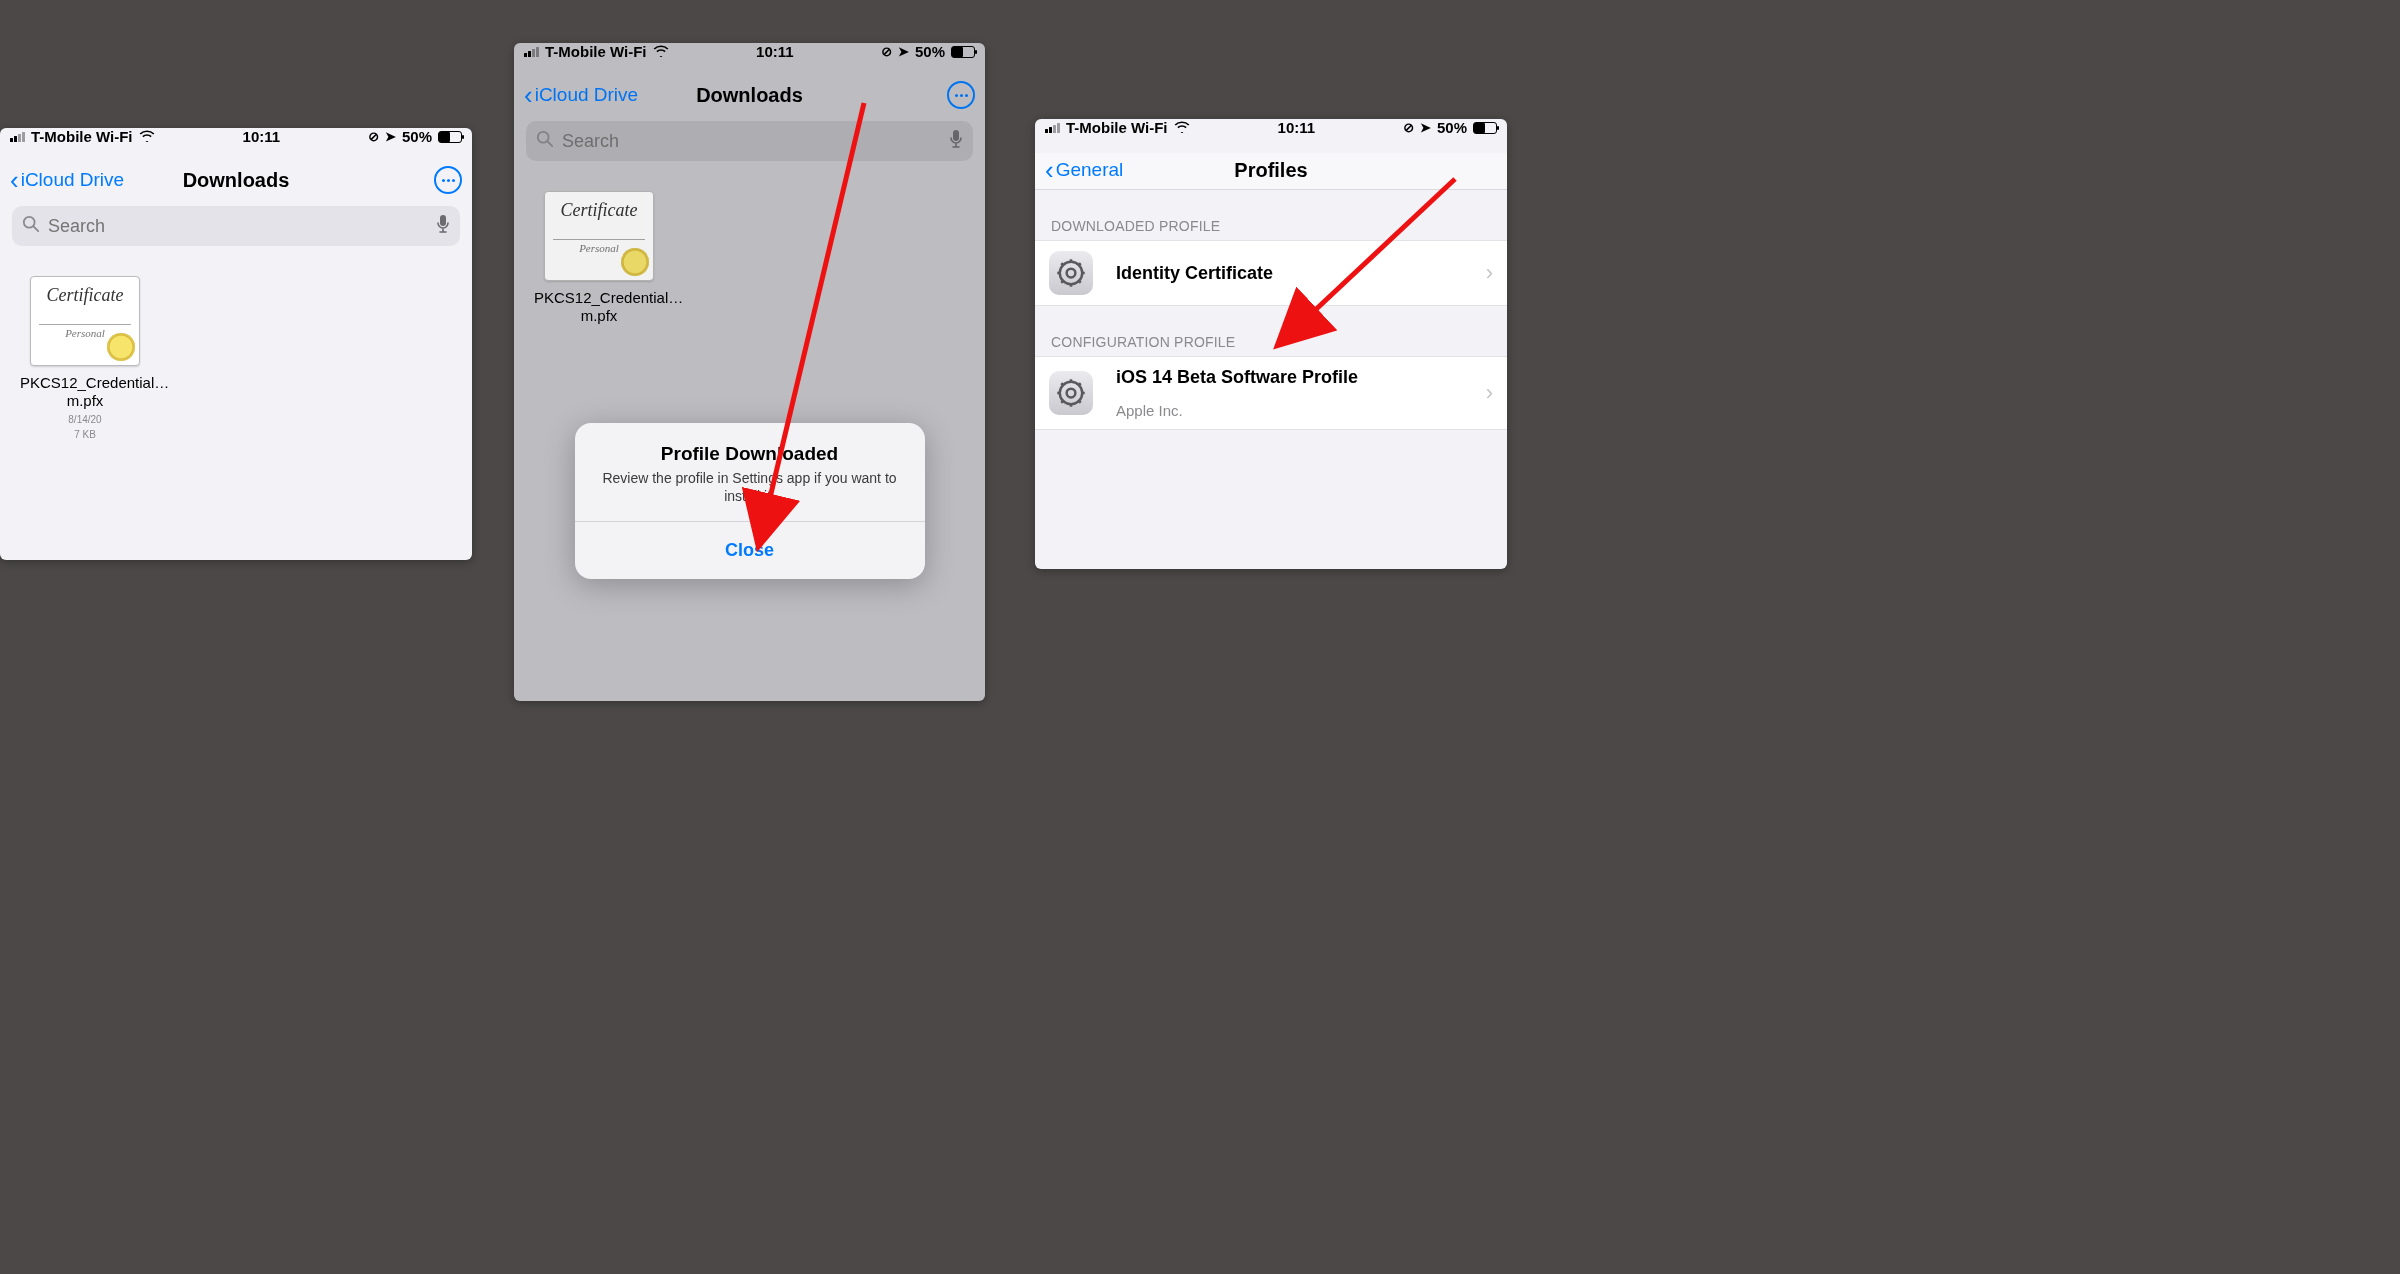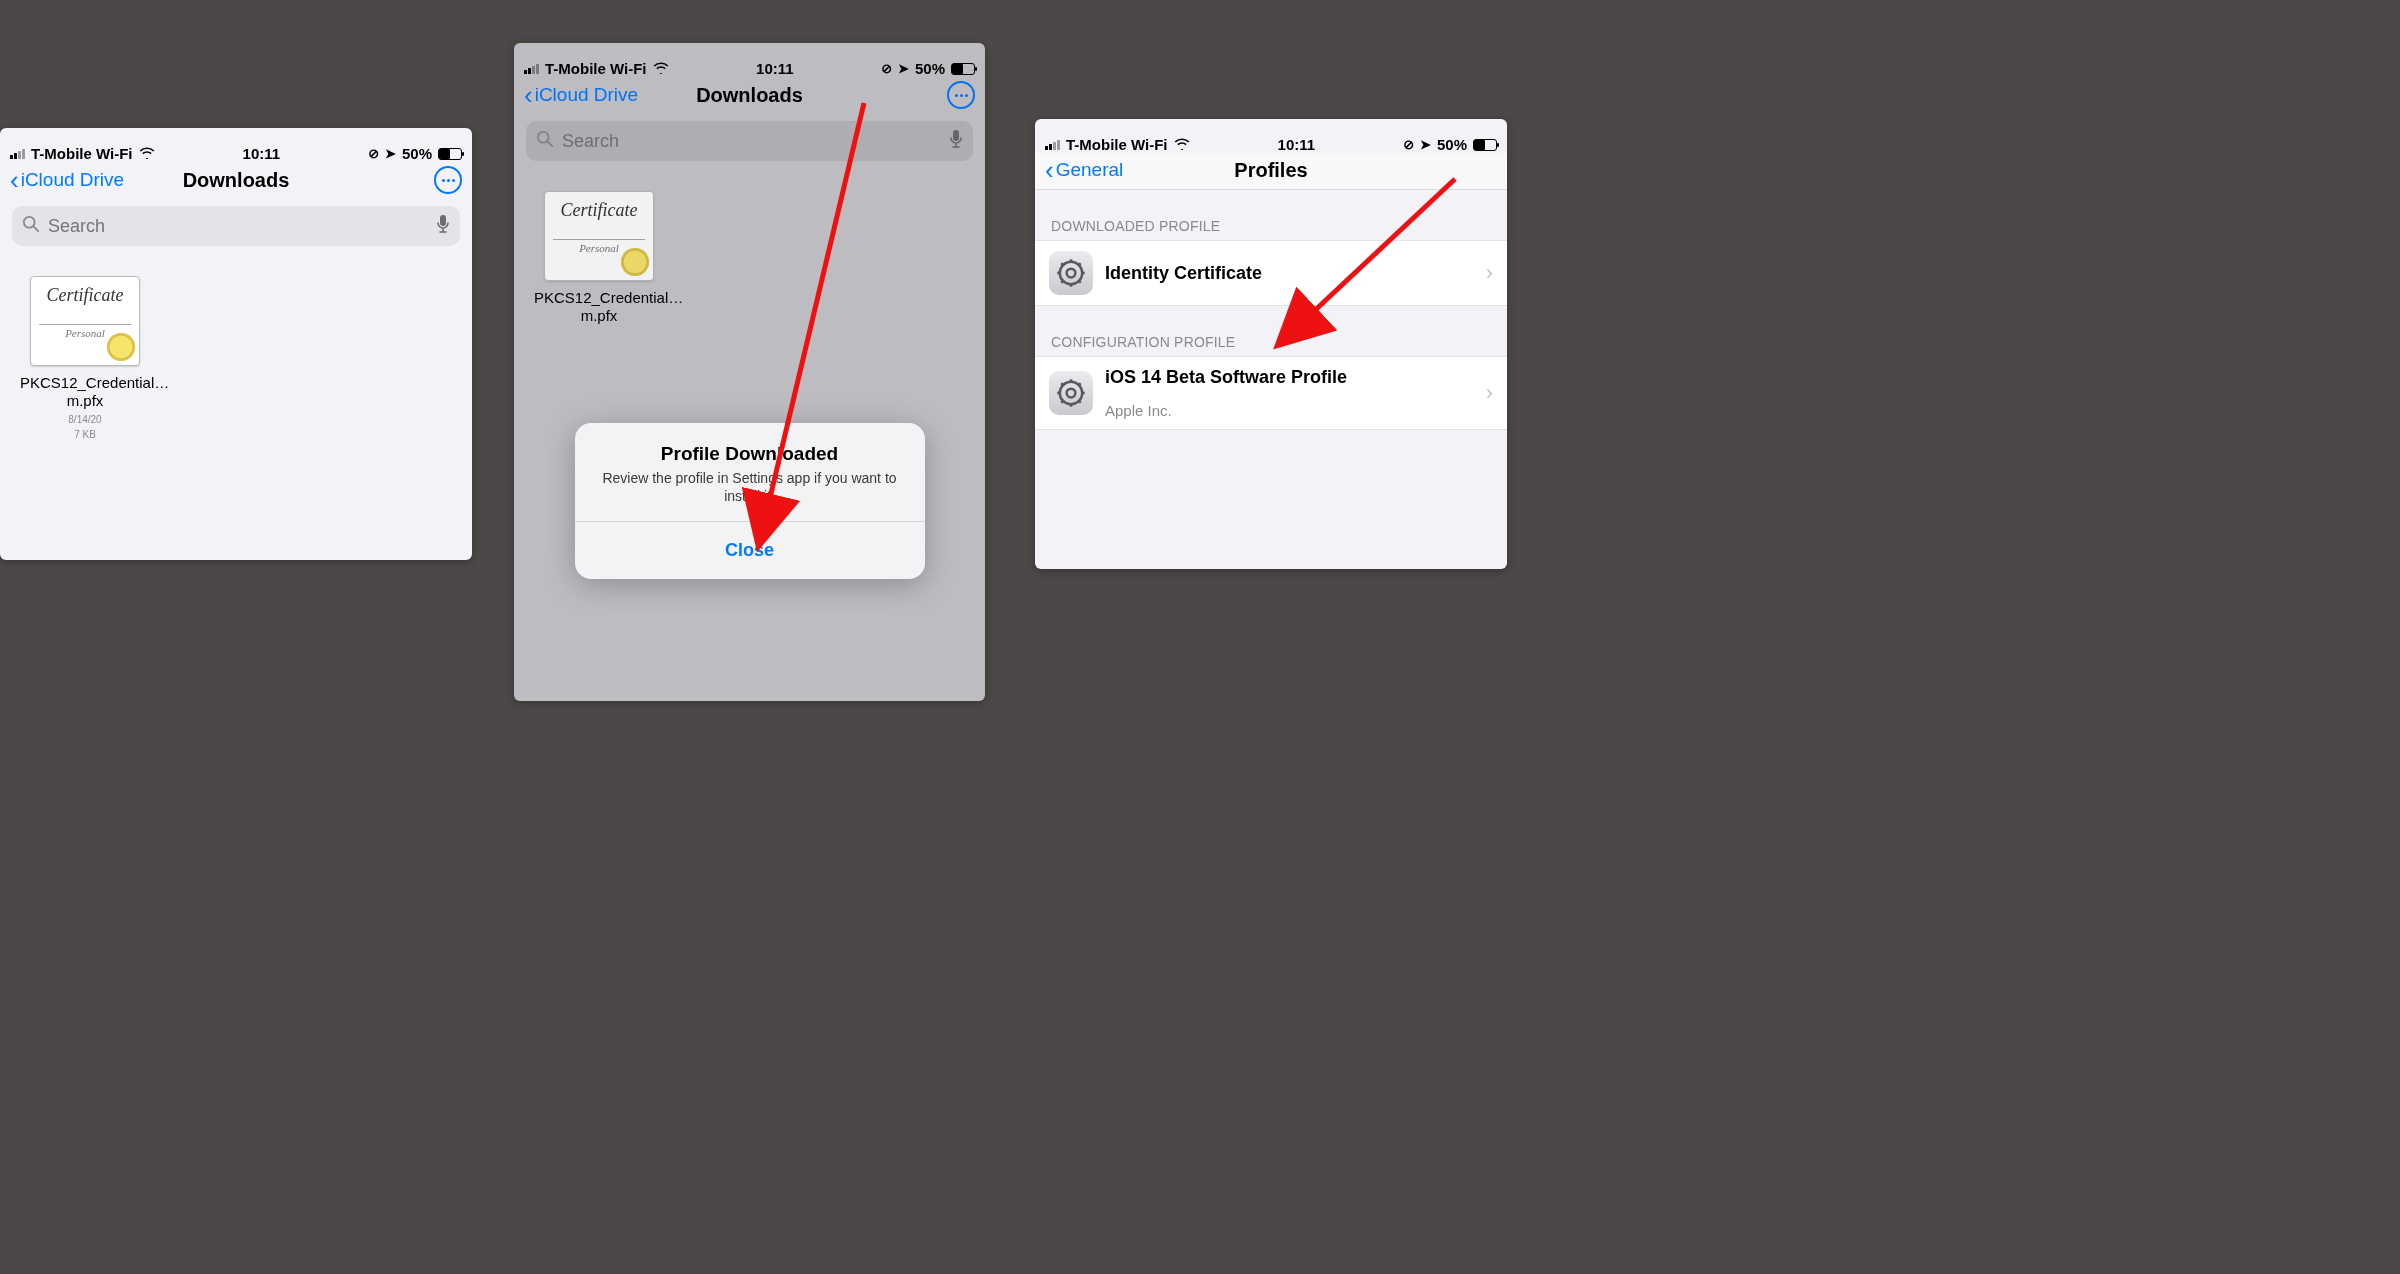--- a/index.html
+++ b/index.html
@@ -11,21 +11,21 @@
   
   .phone {
     position:absolute;
     background:#f2f2f7;
     border-radius:6px;
     overflow:hidden;
     box-shadow:0 2px 8px rgba(0,0,0,.3);
   }
   .phone.dimmed { background:#c8c7cc; }
   .status-bar {
-    display:flex; align-items:flex-end; justify-content:space-between;
+    display:flex; align-items:flex-start; justify-content:space-between;
     height:34px; padding:0 10px; font-size:15px; font-weight:600; color:#000;
   }
   .status-left,.status-right{display:flex;align-items:center;gap:6px;}
   .sig { display:flex; align-items:flex-end; gap:1px; }
   .sig span{width:3px;background:#000;border-radius:.5px;}
   .sig span:nth-child(1){height:4px;} .sig span:nth-child(2){height:6px;}
   .sig span:nth-child(3){height:8px;opacity:.35;} .sig span:nth-child(4){height:10px;opacity:.35;}
   .wifi-ic{font-size:14px;}
   .batt{width:24px;height:12px;border:1px solid #000;border-radius:3px;position:relative;}
   .batt::after{content:"";position:absolute;right:-3px;top:3px;width:2px;height:4px;background:#000;border-radius:1px;}
@@ -63,21 +63,21 @@
   
   .dim-overlay{position:absolute;inset:0;background:rgba(0,0,0,.05);}
   .alert{position:absolute;left:50%;transform:translateX(-50%);top:380px;width:350px;background:#f3f3f5;border-radius:16px;overflow:hidden;box-shadow:0 6px 30px rgba(0,0,0,.25);}
   .alert-body{padding:20px 18px 16px;text-align:center;}
   .alert-title{font-size:19px;font-weight:700;color:#000;}
   .alert-msg{font-size:14px;color:#3a3a3c;margin-top:4px;line-height:1.3;}
   .alert-btn{border-top:1px solid #d5d5d9;text-align:center;padding:18px 0;font-size:18px;color:#007aff;font-weight:600;}
 
   
   .sect-head{padding:28px 16px 6px;font-size:14px;color:#8a8a8e;letter-spacing:.2px;}
-  .cell{background:#fff;border-top:1px solid #e3e3e7;border-bottom:1px solid #e3e3e7;display:flex;align-items:center;padding:10px 14px;gap:12px;}
+  .cell{background:#fff;border-top:1px solid #e3e3e7;border-bottom:1px solid #e3e3e7;display:flex;align-items:center;padding:10px 14px;gap:23px;}
   .gear-ic{width:44px;height:44px;border-radius:10px;background:linear-gradient(#eaeaef,#c9c9cf);display:flex;align-items:center;justify-content:center;font-size:26px;color:#5a5a5e;}
   .cell-txt{flex:1;}
   .cell-title{font-size:18px;font-weight:600;color:#000;}
   .cell-sub{font-size:15px;color:#8a8a8e;margin-top:14px;}
   .chev-r{color:#c5c5c9;font-size:22px;}
 
   
   svg.arrow{position:absolute;pointer-events:none;}
 
   

